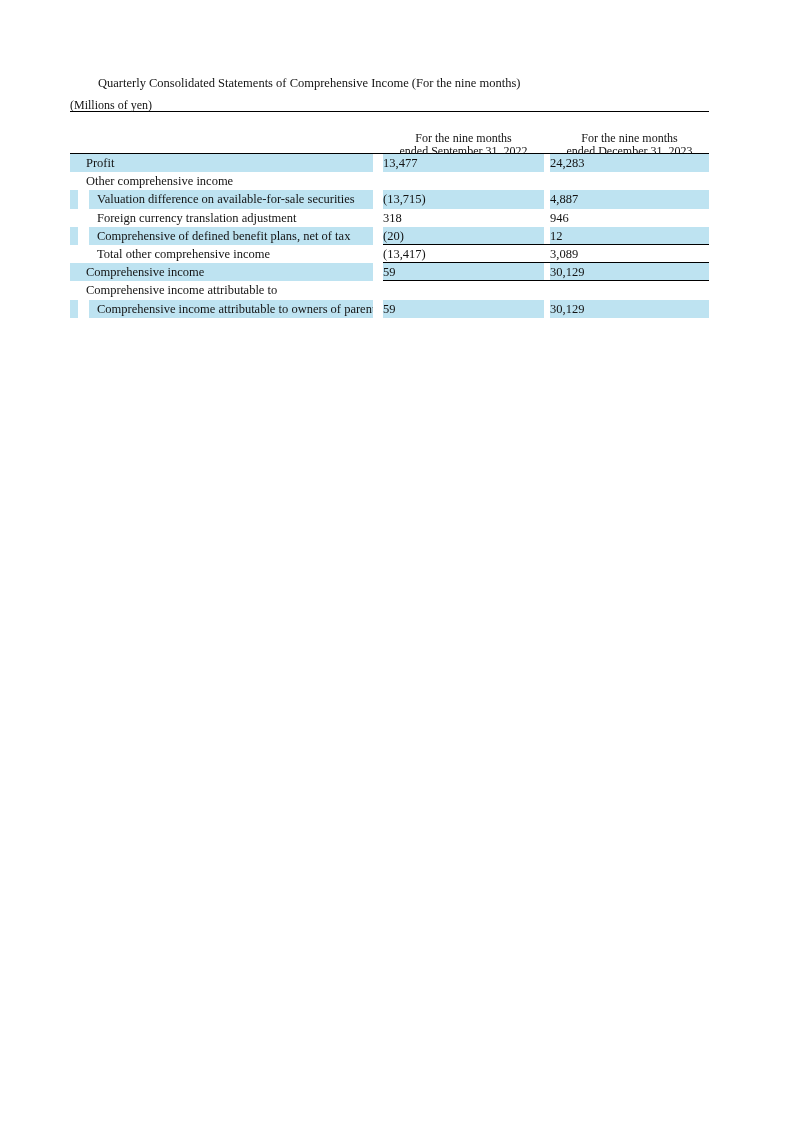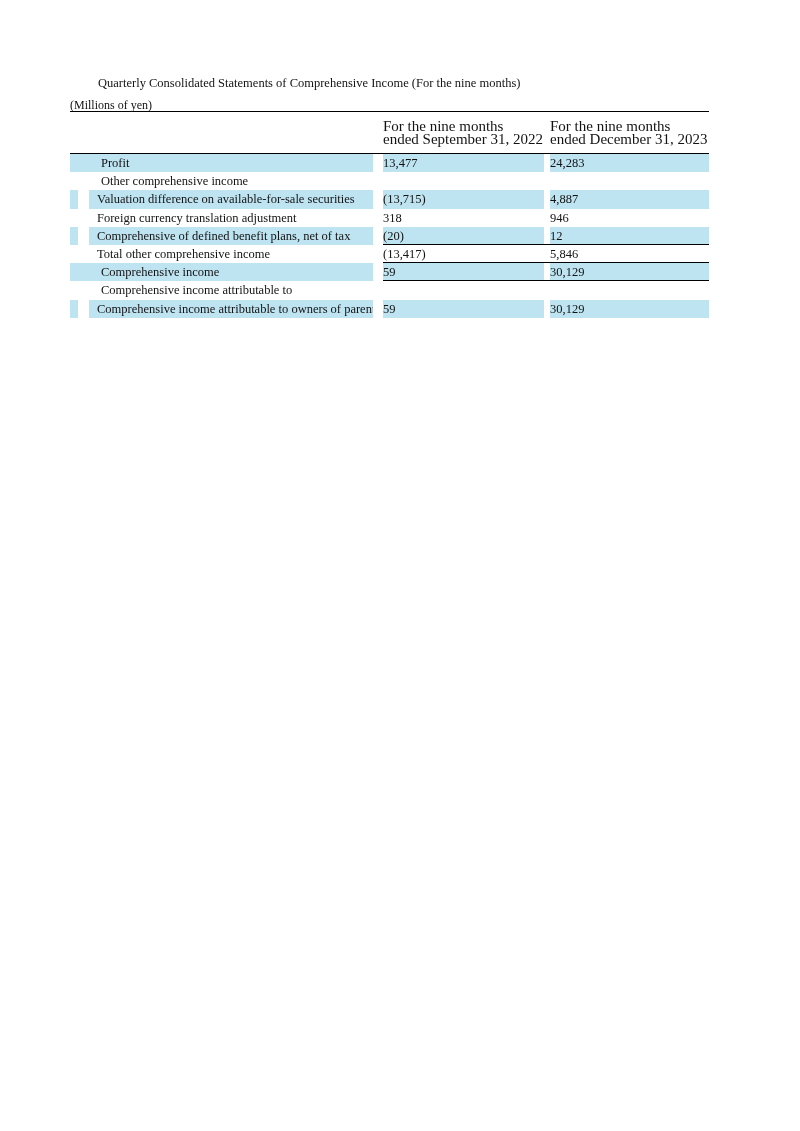--- a/index.html
+++ b/index.html
@@ -35,39 +35,40 @@
     border-bottom: 1px solid #000;
     white-space: nowrap;
   }
   .header-row {
     position: relative;
     height: 42px;
     border-bottom: 1.4px solid #000;
   }
   .col-h {
     position: absolute;
-    top: 8px;
-    font-size: 15px;
+    top: 20px;
+    text-align: center;
+    font-size: 12px;
     line-height: 13px;
     white-space: nowrap;
   }
   .col-h.c2022 { left: 313px; width: 161px; }
   .col-h.c2023 { left: 480px; width: 159px; }
   .row {
     display: grid;
     height: 18.2px;
     position: relative;
     font-size: 12.5px;
     line-height: 18.2px;
     white-space: nowrap;
   }
   .row.ind      { grid-template-columns: 8px 11px 284px 10px 161px 6px 159px; }
   .row:not(.ind){ grid-template-columns: 303px 10px 161px 6px 159px; }
   .c { overflow: hidden; }
-  .label { padding-left: 31px; }
+  .label { padding-left: 16px; }
   .row.ind .label { padding-left: 8px; }
   .val { text-align: left; padding-right: 23px; }
   .hl .stripe, .hl .label, .hl .val { background: #bee3f1; }
   .ul::after {
     content: "";
     position: absolute;
     left: 313px;
     width: 326px;
     bottom: 0;
     height: 1px;
@@ -149,21 +150,21 @@
     <div class="c gapC"></div>
     <div class="c val v2023">12</div>
   </div>
         <div class="row ul ind">
     <div class="c stripe"></div>
     <div class="c gapA"></div>
     <div class="c label">Total other comprehensive income</div>
     <div class="c gapB"></div>
     <div class="c val v2022">(13,417)</div>
     <div class="c gapC"></div>
-    <div class="c val v2023">5,846</div>
+    <div class="c val v2023">3,089</div>
   </div>
         <div class="row hl ul">
 
     <div class="c label">Comprehensive income</div>
     <div class="c gapB"></div>
     <div class="c val v2022">59</div>
     <div class="c gapC"></div>
     <div class="c val v2023">30,129</div>
   </div>
         <div class="row">

